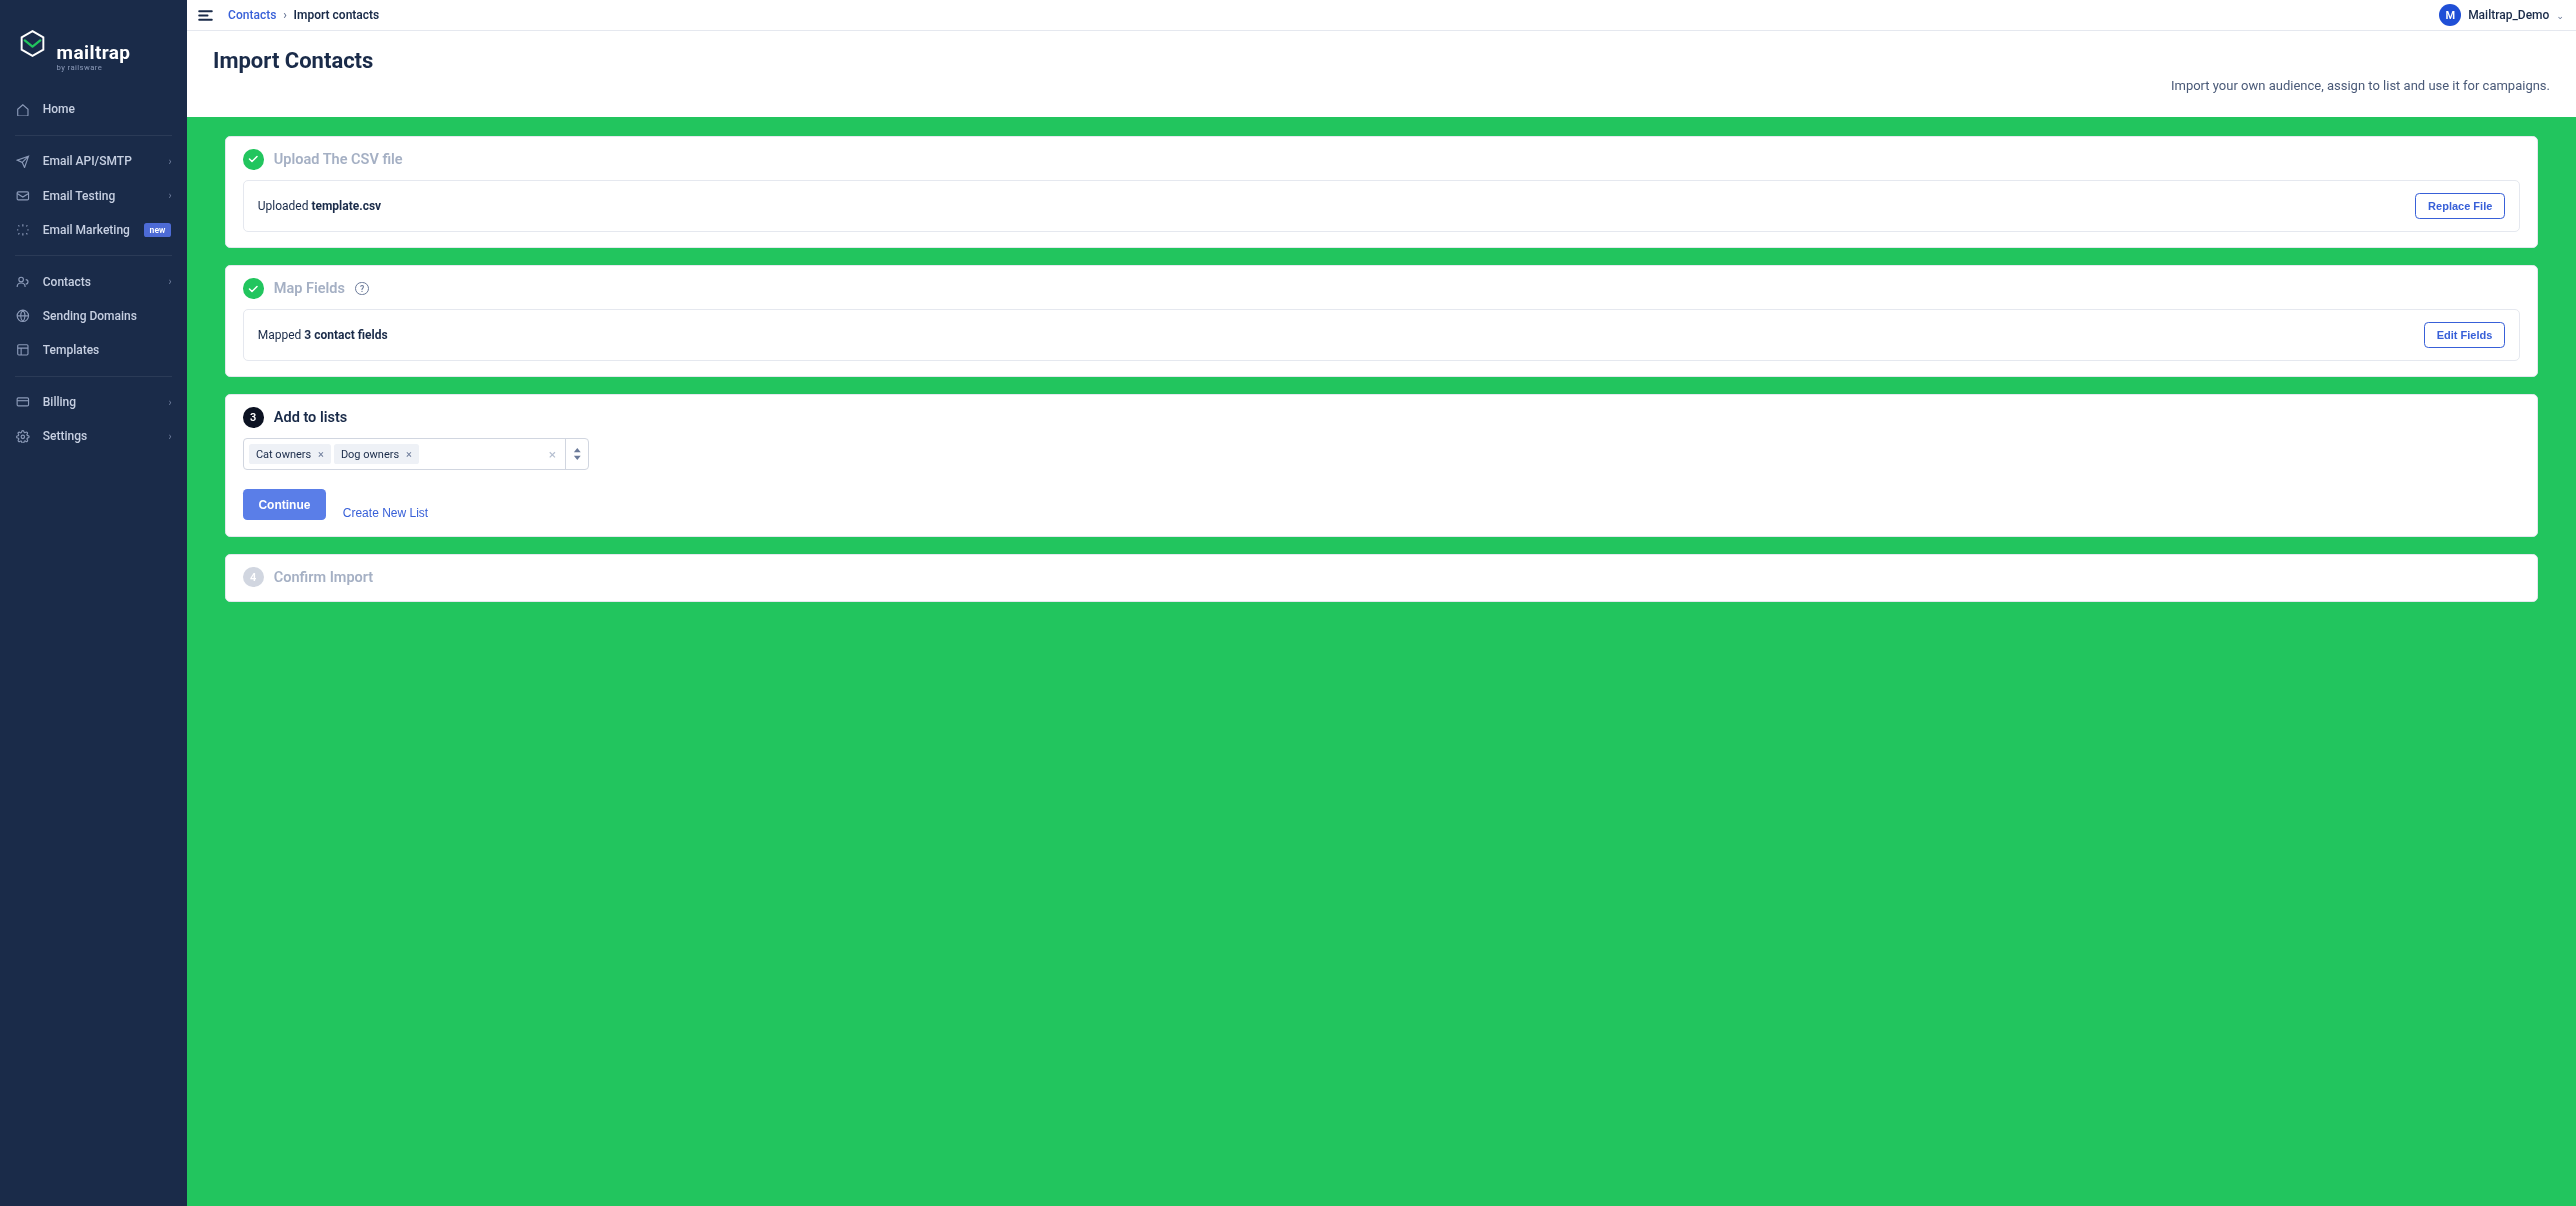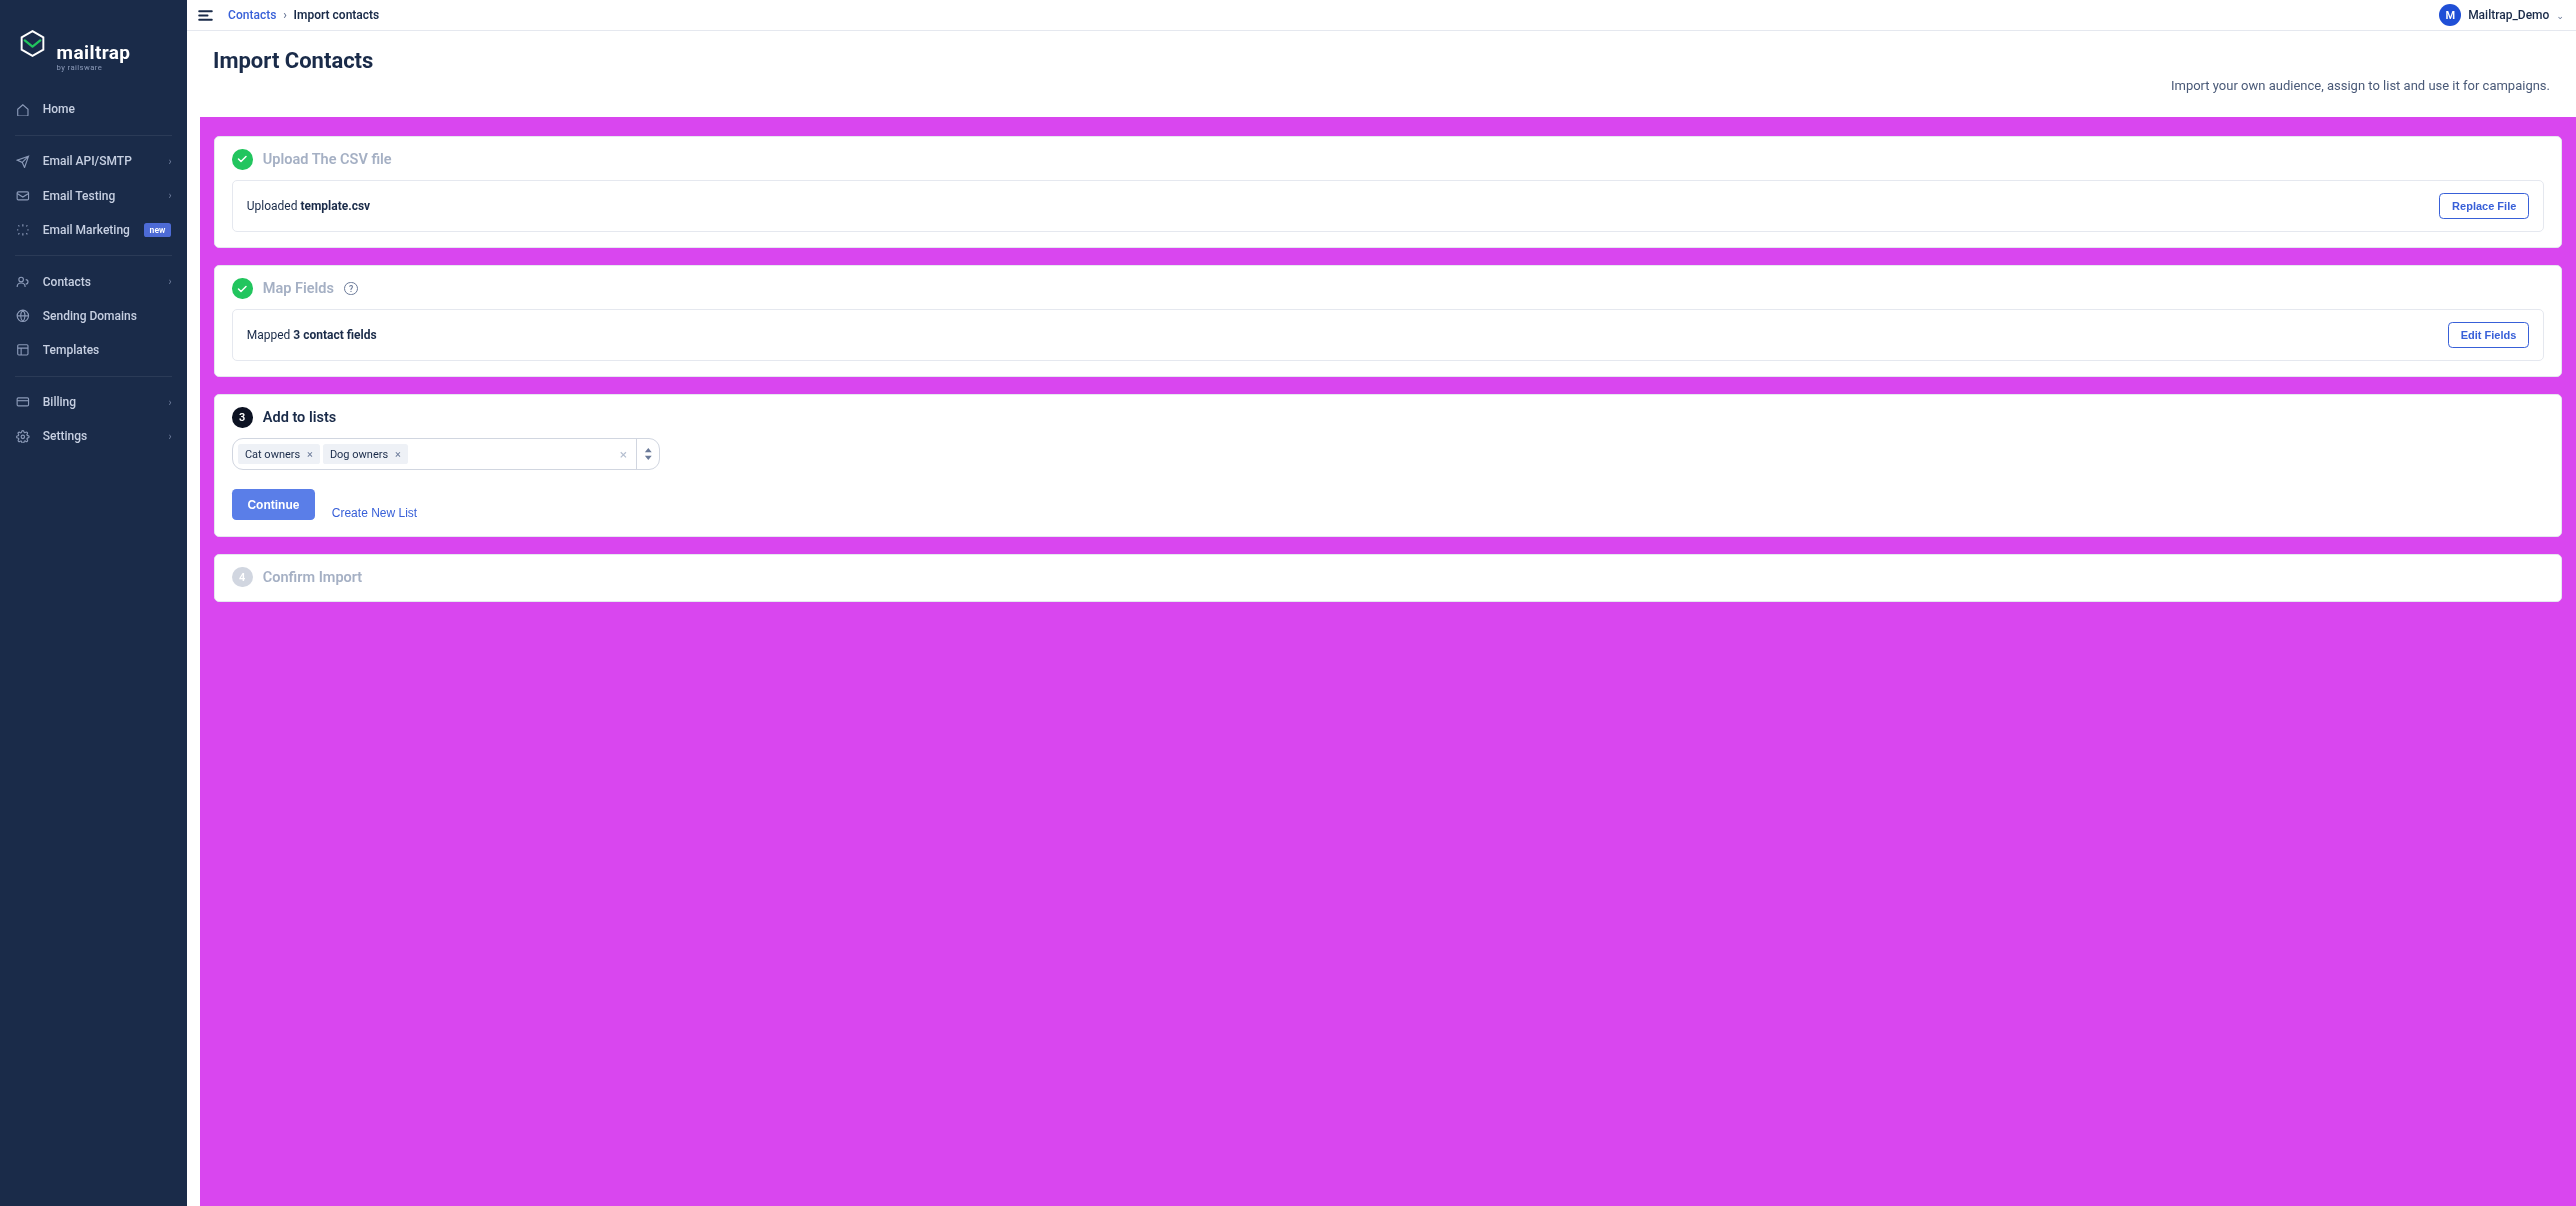--- a/index.html
+++ b/index.html
@@ -31,42 +31,42 @@
 .breadcrumbs .current { color: #1a2b49; font-weight: 600; }
 .account { margin-left: auto; display: flex; align-items: center; gap: 6.8px; cursor: pointer; }
 .avatar-circle { width: 22px; height: 22px; border-radius: 50%; background: #1f4fd6; color: #fff; font-size: 11px; font-weight: 600; display: flex; align-items: center; justify-content: center; }
 .account-name { font-size: 12px; color: #1a2b49; font-weight: 500; }
 .account .chev { color: #6b7a99; font-size: 9.4px; }
 
 .page-header { padding: 17px 26px 24px; }
 .page-title { font-size: 22px; font-weight: 700; color: #1a2b49; margin-bottom: 5.1px; }
 .page-sub { font-size: 13px; color: #4a5a78; text-align: right; }
 
-.content-area { background: #d946ef; flex: 1; padding: 19px 14px; overflow-y: auto; margin-left: 13px; }
+.content-area { background: #22c55e; flex: 1; padding: 19px 38px; overflow-y: auto; }
 
 
 .step-panel { background: #fff; border: 0.9px solid #e5e8ef; border-radius: 5.1px; margin-bottom: 17px; padding: 12px 17px 15.4px; position: relative; }
 .step-header { display: flex; align-items: center; gap: 10.3px; margin-bottom: 1.7px; }
 .step-num { width: 20.5px; height: 20.5px; border-radius: 50%; display: flex; align-items: center; justify-content: center; font-size: 11px; font-weight: 600; flex-shrink: 0; }
 .step-num.done { background: #22c55e; color: #fff; }
 .step-num.active { background: #0c1222; color: #fff; }
 .step-num.pending { background: #d1d6e0; color: #fff; }
 .step-title { font-size: 14.5px; font-weight: 600; }
 .step-title.done { color: #a5b0c4; }
 .step-title.pending { color: #a5b0c4; }
 .help-icon { width: 13.7px; height: 13.7px; border: 1.3px solid #6b7a99; border-radius: 50%; color: #6b7a99; font-size: 8.6px; display: flex; align-items: center; justify-content: center; cursor: pointer; font-weight: 600; }
 
 .step-body { margin-top: 10.3px; }
 .summary-row { border: 0.9px solid #e5e8ef; border-radius: 5px; padding: 12px 13.7px; display: flex; align-items: center; justify-content: space-between; }
 .summary-text { font-size: 12px; color: #1a2b49; }
 .summary-text b { font-weight: 700; }
 .btn-outline { border: 1.3px solid #3860d8; color: #3860d8; background: #fff; padding: 6px 12px; border-radius: 4.3px; font-size: 11px; font-weight: 700; cursor: pointer; }
 
 
-.multi-select { display: flex; width: 428px; border: 0.9px solid #d1d6e0; border-radius: 11px; margin-bottom: 19px; }
+.multi-select { display: flex; width: 346px; border: 0.9px solid #d1d6e0; border-radius: 4px; margin-bottom: 19px; }
 .tags-area { flex: 1; padding: 5.1px; display: flex; flex-wrap: wrap; gap: 3.4px; align-items: center; }
 .tag { background: #eef1f6; color: #1a2b49; font-size: 11px; padding: 3.4px 6.8px; border-radius: 2.6px; display: inline-flex; align-items: center; gap: 6.8px; }
 .tag-x { color: #6b7a99; cursor: pointer; font-size: 11px; line-height: 1; }
 .clear-all { width: 26px; display: flex; align-items: center; justify-content: center; color: #b5bfd0; cursor: pointer; border-right: 0.9px solid #d1d6e0; }
 .dropdown-caret { width: 22px; display: flex; align-items: center; justify-content: center; color: #6b7a99; cursor: pointer; }
 
 .action-row { display: flex; align-items: flex-end; gap: 17px; }
 .btn-primary { background: #5a7ee8; color: #fff; border: none; padding: 8.6px 15.4px; border-radius: 4.3px; font-size: 12px; font-weight: 600; cursor: pointer; }
 .link-btn { color: #3860d8; font-size: 12px; font-weight: 500; cursor: pointer; background: none; border: none; }
 

